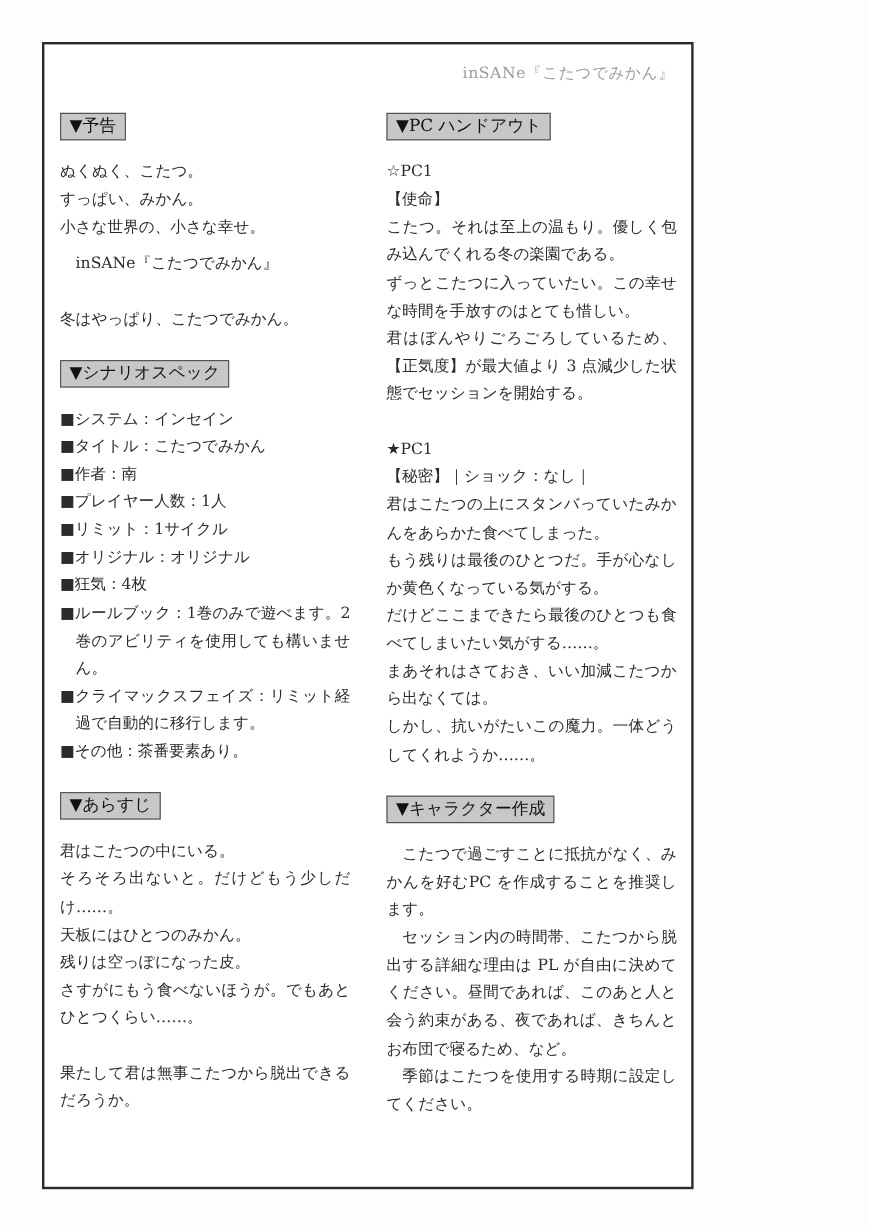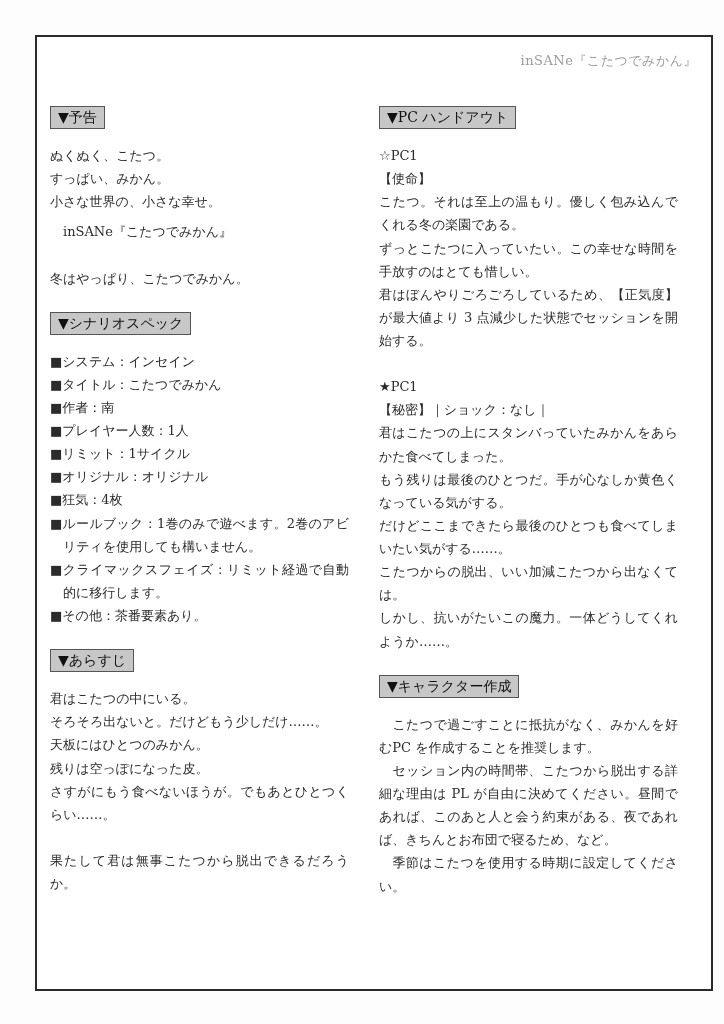--- a/index.html
+++ b/index.html
@@ -6,21 +6,21 @@
   html,body { width:724px; height:1024px; }
   body {
     background:#fdfdfd;
     font-family:"DejaVu Serif","Liberation Serif",serif;
     color:#2b2b2b;
     position:relative;
   }
   .sheet {
     position:absolute;
     left:35px; top:35px;
-    width:678px; height:956px;
+    width:543px; height:956px;
     border:2px solid #2a2a2a;
     background:#fff;
     padding:15px 12px 10px 13px;
     display:flex;
     flex-direction:column;
   }
   .doc-header {
     text-align:right;
     color:#9b9b9b;
     font-size:13px;
@@ -32,21 +32,20 @@
     gap:30px;
     margin-top:24px;
     flex:1;
     align-items:flex-start;
   }
   .col {
     width:299px;
     font-size:13px;
     line-height:1.78;
     text-align:justify;
-    margin-top:12px;
   }
   .title-row { line-height:1; margin-bottom:15px; }
   .title-row.mt { margin-top:22px; }
   .section-title {
     display:inline-block;
     border:1px solid #555;
     background:#c7c7c7;
     color:#111;
     font-size:14px;
     padding:3px 7px 4px 7px;
@@ -117,21 +116,21 @@
       <p>ずっとこたつに入っていたい。この幸せな時間を手放すのはとても惜しい。</p>
       <p>君はぼんやりごろごろしているため、【正気度】が最大値より 3 点減少した状態でセッションを開始する。</p>
 
       <div class="sp-line"></div>
 
       <p class="line">★PC1</p>
       <p class="line">【秘密】｜ショック：なし｜</p>
       <p>君はこたつの上にスタンバっていたみかんをあらかた食べてしまった。</p>
       <p>もう残りは最後のひとつだ。手が心なしか黄色くなっている気がする。</p>
       <p>だけどここまできたら最後のひとつも食べてしまいたい気がする……。</p>
-      <p>こたつからの脱出、いい加減こたつから出なくては。</p>
+      <p>まあそれはさておき、いい加減こたつから出なくては。</p>
       <p>しかし、抗いがたいこの魔力。一体どうしてくれようか……。</p>
 
       <div class="title-row mt">
         <span class="section-title">▼キャラクター作成</span>
       </div>
       <p>　こたつで過ごすことに抵抗がなく、みかんを好むPC を作成することを推奨します。</p>
       <p>　セッション内の時間帯、こたつから脱出する詳細な理由は PL が自由に決めてください。昼間であれば、このあと人と会う約束がある、夜であれば、きちんとお布団で寝るため、など。</p>
       <p>　季節はこたつを使用する時期に設定してください。</p>
 
     </div>

